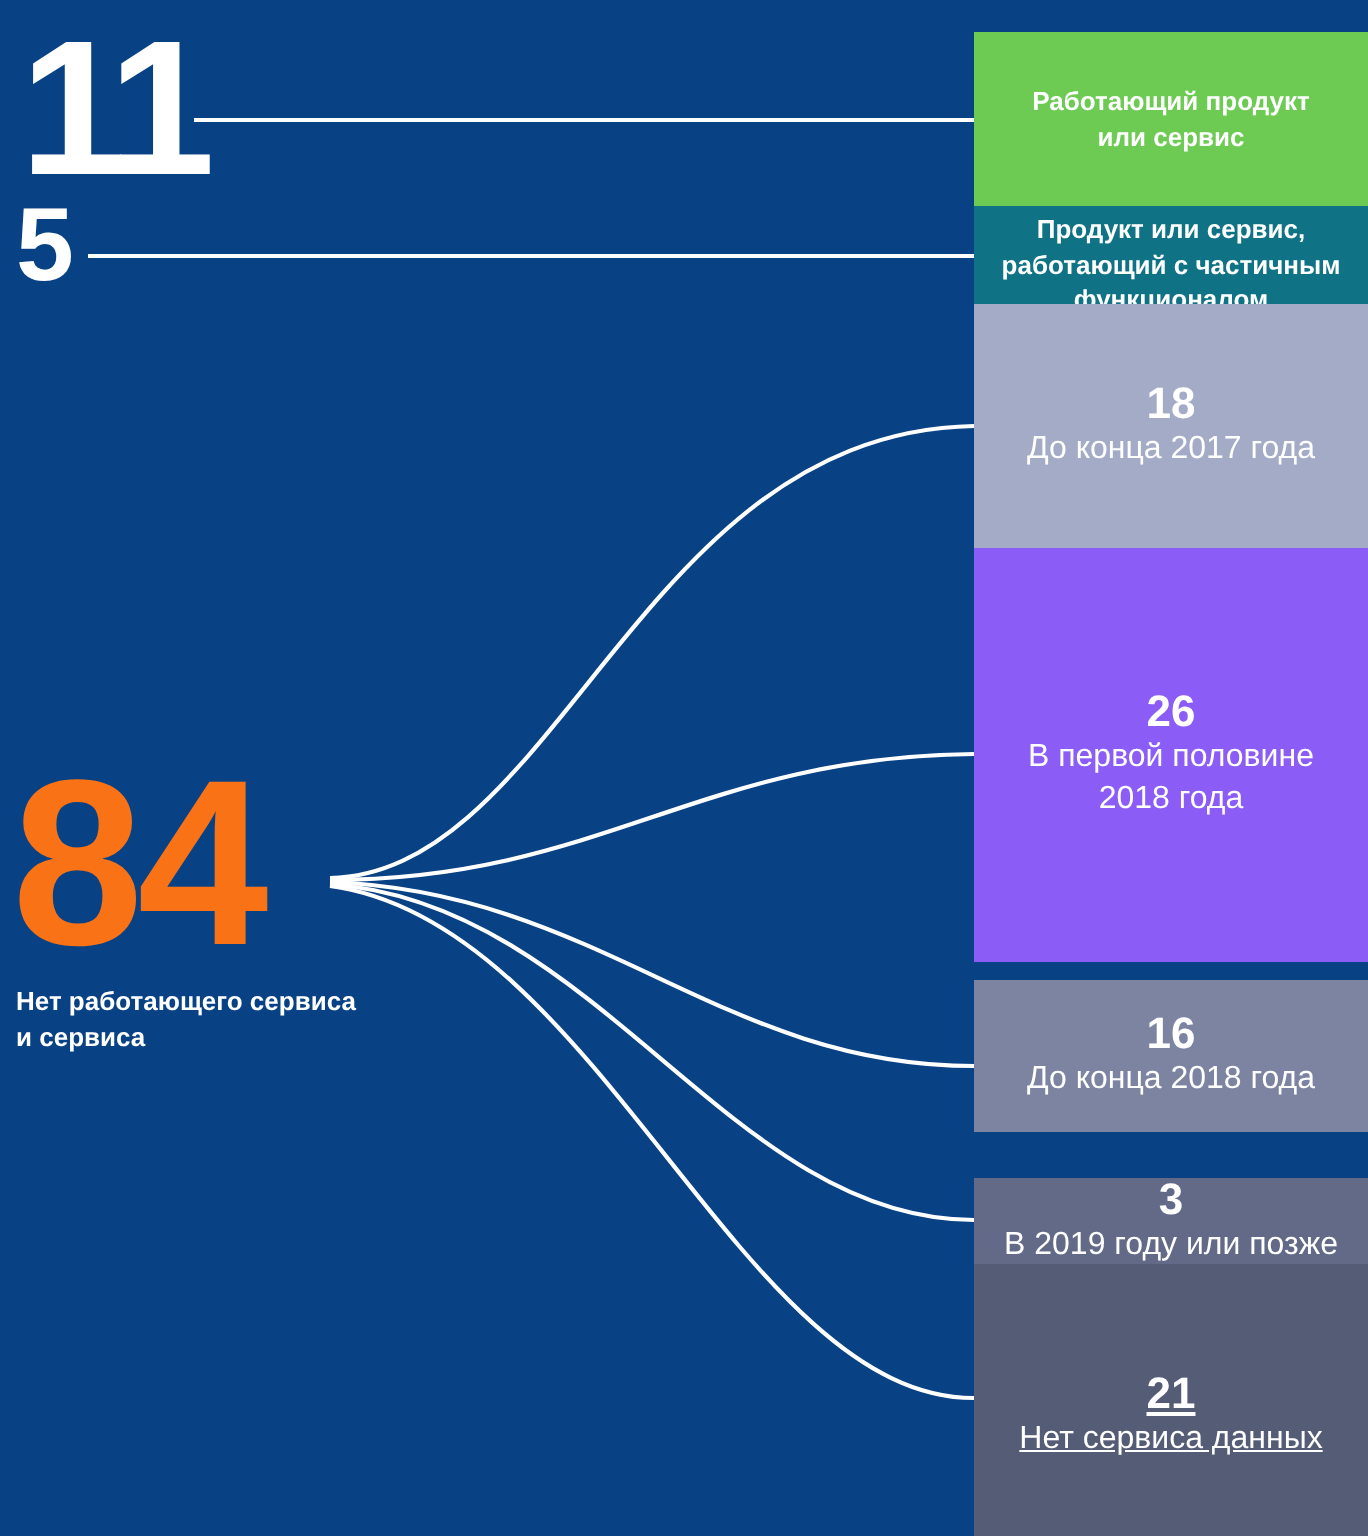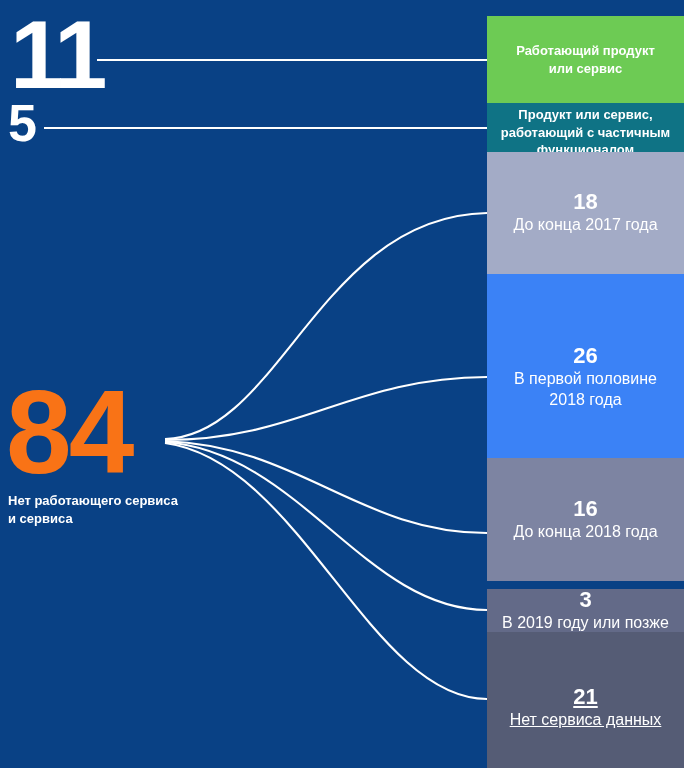--- a/index.html
+++ b/index.html
@@ -46,21 +46,21 @@
     padding:14px 8px;
   }
   .blk .v{font-size:22px;font-weight:bold;line-height:1.1;margin-bottom:1px;}
   .blk .t{font-size:16px;line-height:1.3;}
   .blk.head .t{font-size:13px;font-weight:bold;line-height:1.35;}
 
   #b-green{top:0px;height:87px;background:#6DCB54;}
   #b-teal {top:87px;height:59px;background:#0F7385;}
   #b-2017 {top:136px;height:122px;background:#A3ABC6;}
   #b-2018h{top:258px;height:207px;background:#8B93B4;}
-  #b-2018 {top:442px;height:123px;background:#7D84A2;}
+  #b-2018 {top:474px;height:76px;background:#7D84A2;}
   #b-2019 {top:573px;height:43px;background:#636A88;}
   #b-nodata{top:616px;height:152px;background:#555C75;}
 </style>
 </head>
 <body style="background: rgb(9, 65, 133);">
 
 <div id="stage">
 
   <div id="num-11" class="big-num">11</div>
   <div id="num-5" class="big-num">5</div>
@@ -95,21 +95,21 @@
       <div class="t">
         <span>Продукт или сервис,<br>работающий с частичным<br>функционалом</span>
       </div>
     </div>
 
     <div id="b-2017" class="blk" style="background: rgb(163, 171, 198);">
       <div class="v">18</div>
       <div class="t">До конца 2017 года</div>
     </div>
 
-    <div id="b-2018h" class="blk" style="background: #3b82f6;">
+    <div id="b-2018h" class="blk" style="background: #8b5cf6;">
       <div class="v">26</div>
       <div class="t">В первой половине<br>2018 года</div>
     </div>
 
     <div id="b-2018" class="blk" style="background: rgb(125, 132, 162);">
       <div class="v">16</div>
       <div class="t">До конца 2018 года</div>
     </div>
 
     <div id="b-2019" class="blk" style="background: rgb(99, 106, 136);">

